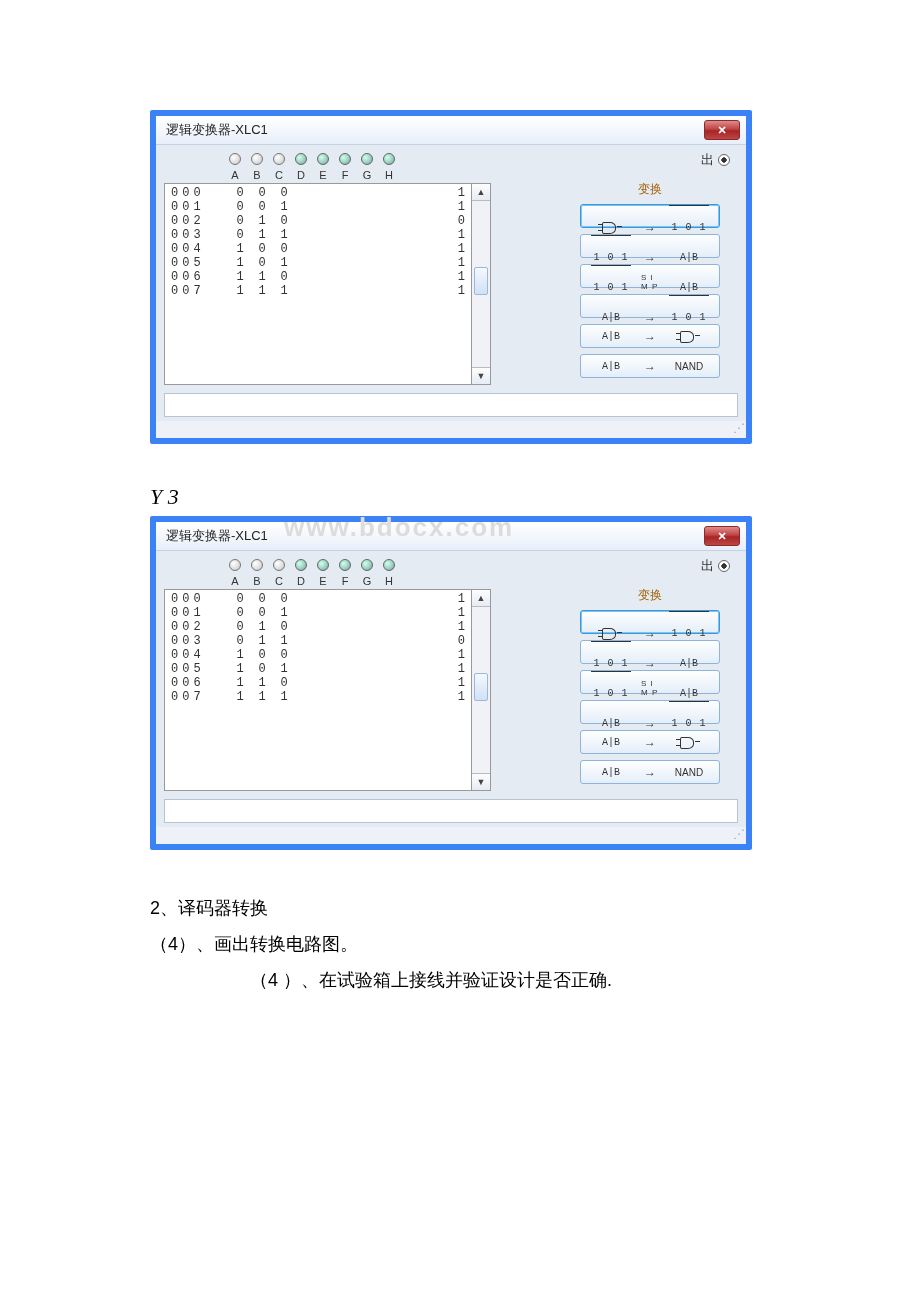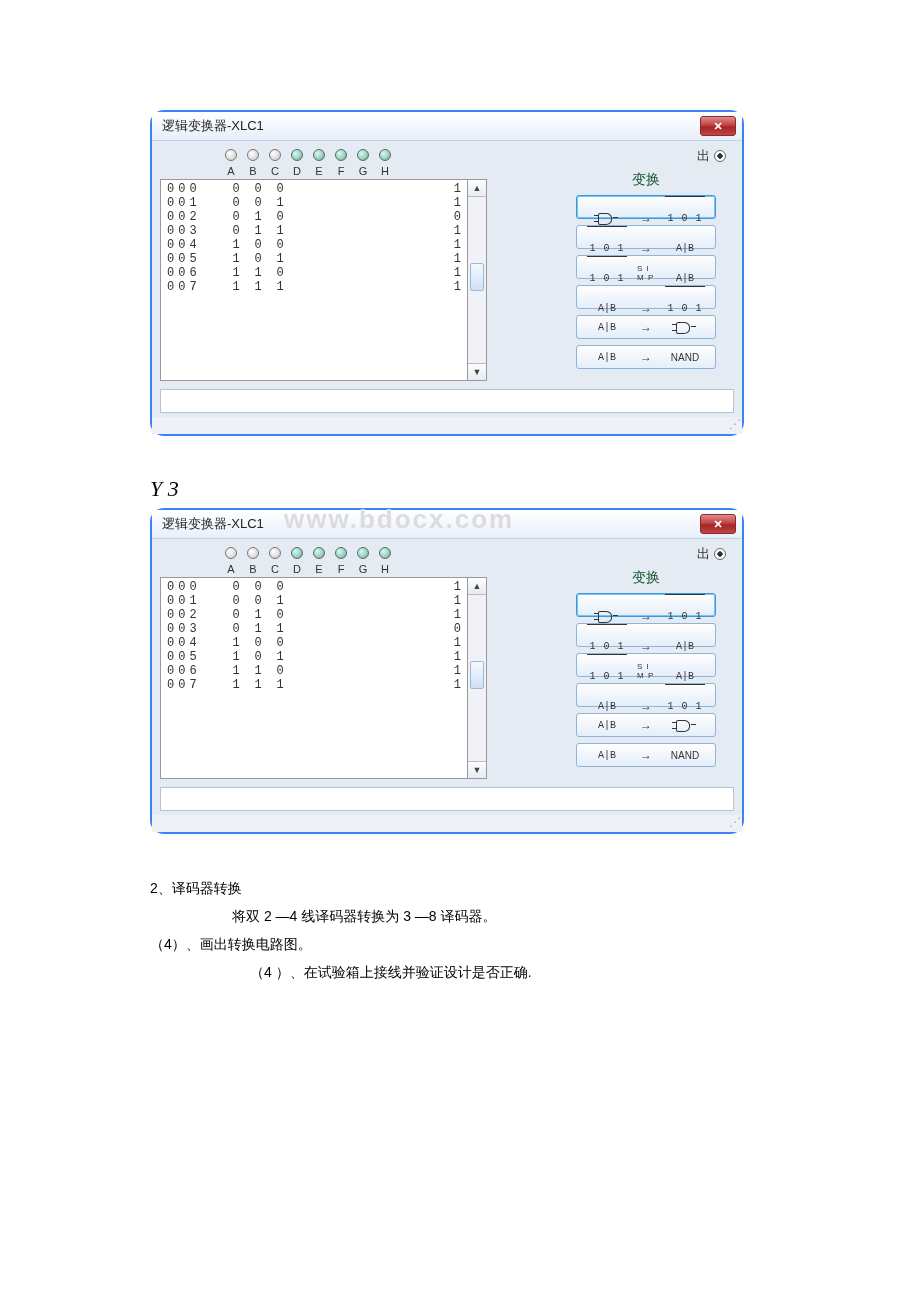--- a/index.html
+++ b/index.html
@@ -7,22 +7,22 @@
     padding: 0;
     background: #fff;
     font-family: "Microsoft YaHei", SimSun, Arial, sans-serif;
     width: 920px;
   }
   .page {
     padding: 110px 150px 50px 150px;
   }
   .dialog {
     width: 590px;
-    border: 2px solid #3b82f6;
-    border-radius: 14px;
+    border: 6px solid #3b82f6;
+    border-radius: 2px;
     margin: 0 0 40px 0;
     background: #f5f7fb;
     font-family: "Segoe UI", Arial, sans-serif;
     font-size: 11px;
   }
   .titlebar {
     height: 28px;
     background: linear-gradient(#fff, #e8effa);
     border-bottom: 1px solid #c4d2e6;
     display: flex;
@@ -178,24 +178,24 @@
   .radio {
     display: inline-block;
     width: 10px;
     height: 10px;
     border-radius: 50%;
     border: 1px solid #666;
     background: radial-gradient(circle at 50% 50%, #333 0 35%, #fff 40%);
   }
   .transform-label {
     text-align: center;
-    font-size: 14px;
-    margin-top: 22px;
+    font-size: 12px;
+    margin-top: 28px;
     margin-bottom: 6px;
-    color: #14532d;
+    color: #a16207;
   }
   .btns { display: flex; flex-direction: column; gap: 6px; align-items: center; }
   .cbtn {
     width: 138px;
     height: 22px;
     border: 1px solid #8fb3d9;
     border-radius: 3px;
     background: linear-gradient(#fefefe, #e4eef9);
     display: grid;
     grid-template-columns: 1fr 18px 1fr;
@@ -255,21 +255,21 @@
   .resize-grip {
     text-align: right;
     padding: 0 3px 1px 0;
     color: #9aa6b6;
     font-size: 12px;
     letter-spacing: -2px;
     background: #eef2f8;
     height: 16px;
   }
   .body-text {
-    font-size: 14px;
+    font-size: 18px;
     line-height: 2.0;
     color: #000;
   }
   .body-text .indent1 { text-indent: 0; }
   .body-text .indent2 { padding-left: 82px; }
   .body-text .indent3 { padding-left: 100px; }
   .section-label {
     font-family: "Times New Roman", SimSun, serif;
     font-size: 22px;
     margin: 40px 0 6px 0;
@@ -745,18 +745,17 @@
     </div>
     <div class="expr-box"></div>
   </div>
   <div class="resize-grip">⋰</div>
 </div>
       </div>
   </div>
 
   <div class="body-text">
     <div class="indent1">2、译码器转换</div>
-    <div class="indent2">将双 2 —4 线译码器转换为 3 —8 译码器。</div>
     <div class="indent1">（4）、画出转换电路图。</div>
     <div class="indent3">（4 ）、在试验箱上接线并验证设计是否正确.</div>
   </div>
 
 </div>
 
 </body></html>

